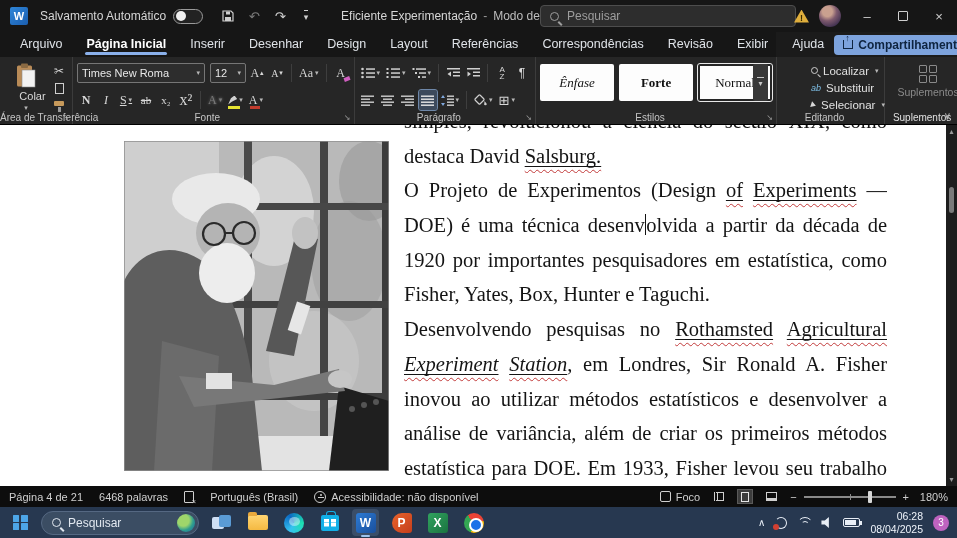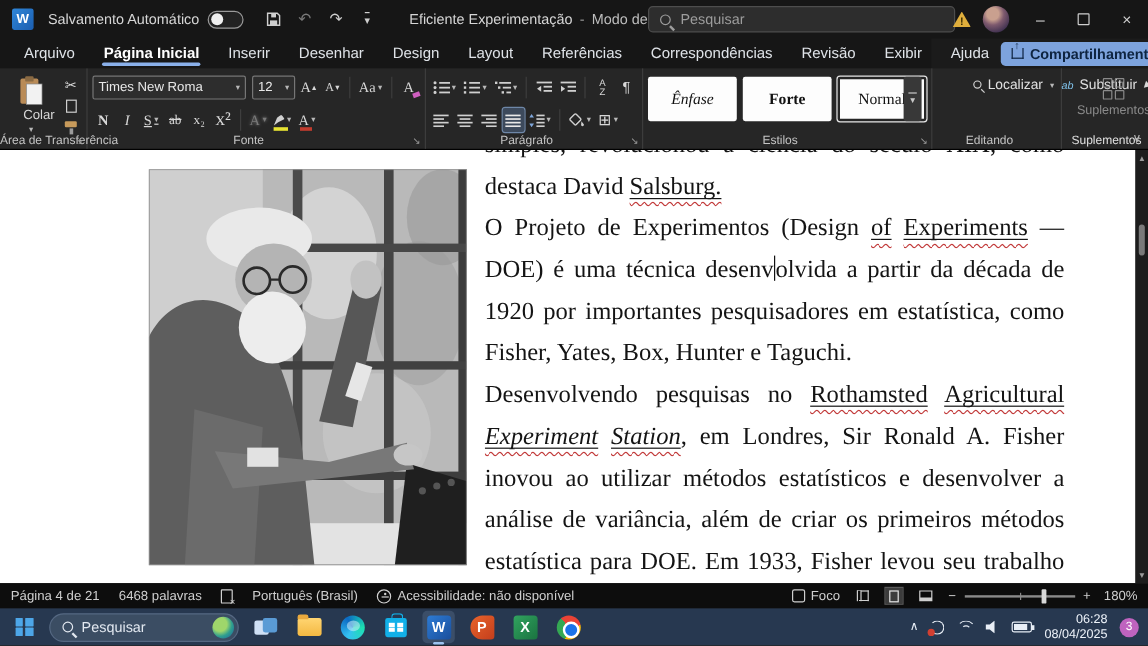--- a/index.html
+++ b/index.html
@@ -90,21 +90,21 @@
   .stylecards { display:flex; gap:5px; padding-top:3px; }
   .scard { width:74px; height:37px; background:#fdfdfd; border-radius:2px; color:#111; display:flex;
     align-items:center; justify-content:center; font-family:"Liberation Serif","DejaVu Serif",serif; font-size:13px; }
   .scard.sel { border:2px solid #262626; outline:1.5px solid #e8e8e8; }
   .gallerybtn { width:15px; height:37px; background:#383838; border-radius:2px; margin-left:3px; display:flex;
     flex-direction:column; align-items:center; justify-content:center; gap:1px; color:#c8c8c8; }
   .gallerybtn .bar { width:7px; height:1px; background:#c8c8c8; }
   .gallerybtn .car { font-size:8px; }
 
   
-  .editrows { display:flex; flex-direction:row; gap:2px; padding-top:2px;margin-left:28px; }
+  .editrows { display:flex; flex-direction:column; gap:2px; padding-top:2px;margin-left:28px; }
   .editbtn { display:flex; align-items:center; gap:5px; font-size:11.5px; color:#e0e0e0; height:15px; padding:0 2px; }
   .magS { width:7px; height:7px; border:1.3px solid #cfcfcf; border-radius:50%; position:relative; flex:0 0 auto; }
   .magS::after { content:""; position:absolute; left:6px; top:6px; width:4px; height:1.3px; background:#cfcfcf; transform:rotate(45deg); transform-origin:0 0; }
   .abicon { font-size:9px; color:#7fc0e8; font-style:italic; }
   .ptr { width:0; height:0; border-left:5px solid #d8d8d8; border-top:3.5px solid transparent; border-bottom:3.5px solid transparent; transform:rotate(18deg); }
 
   .addinbtn { display:flex; flex-direction:column; align-items:center; gap:3px; width:78px; padding-top:4px; color:#8a8a8a; font-size:10.5px; }
   .addingrid { width:18px; height:18px; display:grid; grid-template-columns:1fr 1fr; gap:2px; }
   .addingrid i { border:1px solid #8a8a8a; border-radius:1px; }
   .collapse { position:absolute; right:6px; bottom:3px; color:#b8b8b8; font-size:10px; }

